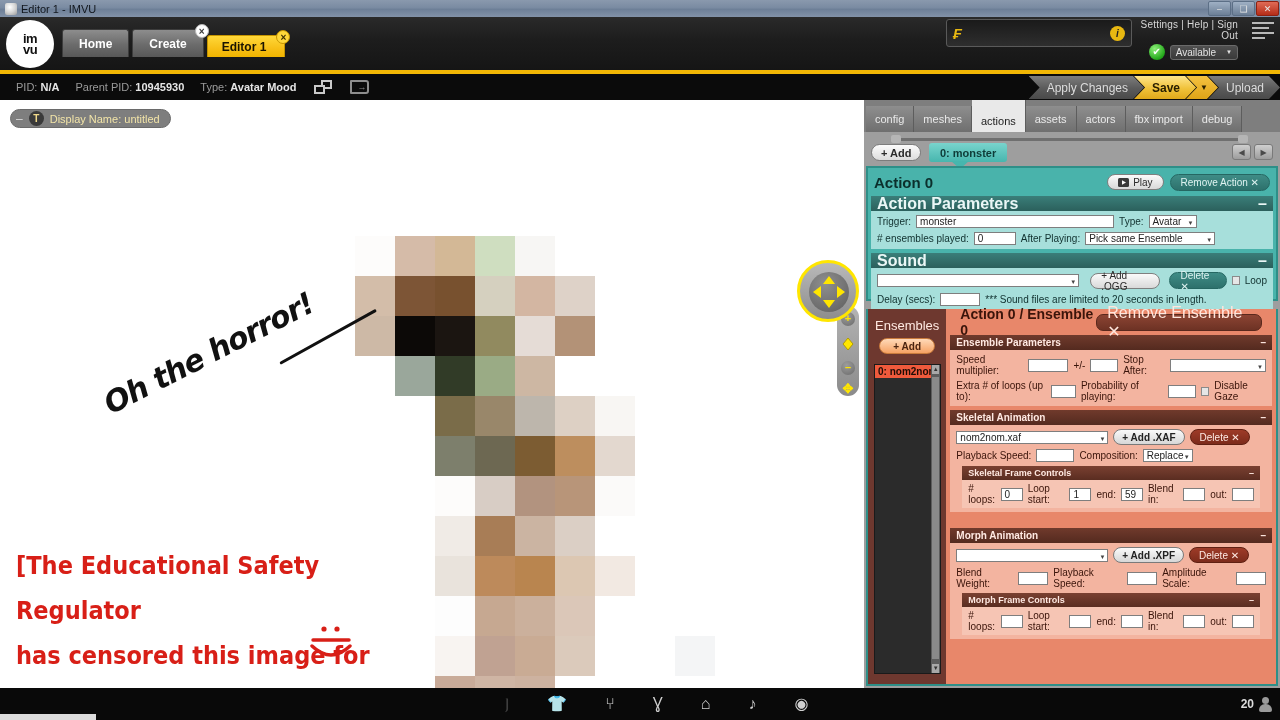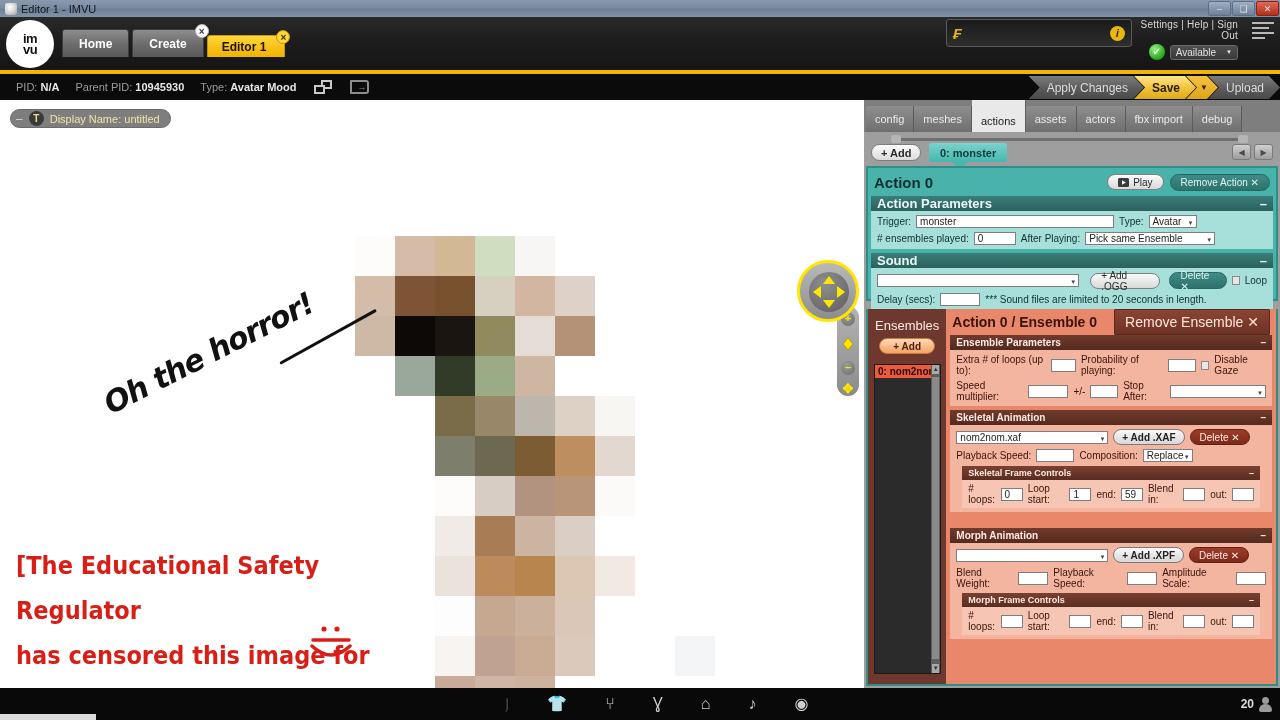--- a/index.html
+++ b/index.html
@@ -222,21 +222,21 @@
     background: linear-gradient(to bottom, #3f8c86, #2d716c); color: #dff3f1;
     font-size: 10px; display: flex; align-items: center; border: 1px solid #256762;
   }
   .pill-light {
     height: 16px; padding: 0 10px; border-radius: 8px; margin-left: 6px;
     background: linear-gradient(to bottom, #fafafa, #d9d9d9); border: 1px solid #7f7f7f;
     font-size: 10px; color: #2a2a2a; display: flex; align-items: center; gap: 4px;
   }
   .sect-head {
     height: 15px; background: linear-gradient(to bottom, #3a7e79, #2b605c); color: #eaf7f6;
-    font-size: 13px; font-weight: bold; display: flex; align-items: center;
+    font-size: 16px; font-weight: bold; display: flex; align-items: center;
     padding: 0 6px; margin: 0 3px;
   }
   .sect-head .min { margin-left: auto; font-weight: bold; }
   .sect-body { background: #a7dfdb; margin: 0 3px; padding: 4px 6px; }
   .row { display: flex; align-items: center; gap: 5px; font-size: 10px; color: #10302e; margin-bottom: 4px; }
   .row:last-child { margin-bottom: 0; }
   .inp { background: #fff; border: 1px solid #7e7e7e; height: 13px; font-size: 10px; color: #222; padding: 0 3px; line-height: 12px; }
   .sel { background: #fff; border: 1px solid #7e7e7e; height: 13px; font-size: 10px; color: #222;
     padding: 0 12px 0 3px; line-height: 12px; position: relative; }
   .sel::after { content: "\25BC"; position: absolute; right: 2px; top: 1px; font-size: 6px; color: #444; }
@@ -253,26 +253,26 @@
   .ens-list { position: absolute; left: 6px; top: 55px; right: 5px; bottom: 10px;
     background: #2b2b2b; border: 1px solid #1a1a1a; overflow: hidden; }
   .ens-item { background: #ef5a3c; color: #1d0b05; font-size: 10px; font-weight: bold;
     padding: 1px 3px; white-space: nowrap; overflow: hidden; }
   .ens-sb { position: absolute; right: 0; top: 0; bottom: 0; width: 9px; background: #5d5d5d; }
   .ens-sb .th { position: absolute; left: 1px; top: 12px; width: 7px; bottom: 14px; background: #8a8a8a; }
   .ens-sb .ar { position: absolute; left: 1px; width: 7px; height: 9px; background: #a8a8a8;
     font-size: 6px; color: #333; text-align: center; line-height: 9px; }
 
   .ens-right { flex: 1; background: #e8876a; position: relative; }
-  .er-head { height: 26px; display: flex; align-items: center; padding: 0 6px; }
+  .er-head { height: 26px; display: flex; align-items: center; padding: 0 14px; }
   .er-title { font-size: 14px; font-weight: bold; color: #3a140a; }
   .pill-rm {
-    margin-left: auto; height: 26px; padding: 0 10px; border-radius: 1px;
+    margin-left: auto; height: 17px; padding: 0 10px; border-radius: 7px;
     background: linear-gradient(to bottom, #8c4433, #6d3224); color: #ffe6dd;
-    font-size: 14px; display: flex; align-items: center; border: 1px solid #5a281c;
+    font-size: 16px; display: flex; align-items: center; border: 1px solid #5a281c;
   }
   .osect-head {
     height: 15px; background: linear-gradient(to bottom, #703a2c, #542a1f); color: #ffe9e2;
     font-size: 10px; font-weight: bold; display: flex; align-items: center;
     padding: 0 6px; margin: 0 4px;
   }
   .osect-head .min { margin-left: auto; }
   .osect-body { background: #f3b4a0; margin: 0 4px; padding: 4px 6px; }
   .orow { display: flex; align-items: center; gap: 5px; font-size: 10px; color: #3a140a; margin-bottom: 4px; }
   .orow:last-child { margin-bottom: 0; }
@@ -588,34 +588,34 @@
         <span class="er-title">Action 0 / Ensemble 0</span>
         <span class="pill-rm">Remove Ensemble ✕</span>
       </div>
 
       <div class="osect-head">
         <span>Ensemble Parameters</span>
         <span class="min">–</span>
       </div>
       <div class="osect-body">
         <div class="orow">
+          <span>Speed multiplier:</span>
+          <span class="inp" style="width:44px"></span>
+          <span>+/-</span>
+          <span class="inp" style="width:30px"></span>
+          <span>Stop After:</span>
+          <span class="sel" style="width:105px"></span>
+        </div>
+        <div class="orow">
           <span>Extra # of loops (up to):</span>
           <span class="inp" style="width:28px"></span>
           <span>Probability of playing:</span>
           <span class="inp" style="width:32px"></span>
           <span class="cbx"></span>
           <span>Disable Gaze</span>
-        </div>
-        <div class="orow">
-          <span>Speed multiplier:</span>
-          <span class="inp" style="width:44px"></span>
-          <span>+/-</span>
-          <span class="inp" style="width:30px"></span>
-          <span>Stop After:</span>
-          <span class="sel" style="width:105px"></span>
         </div>
       </div>
 
       <div class="osect-head" style="margin-top:4px">
         <span>Skeletal Animation</span>
         <span class="min">–</span>
       </div>
       <div class="osect-body">
         <div class="orow">
           <span class="sel" style="width:152px">nom2nom.xaf</span>

